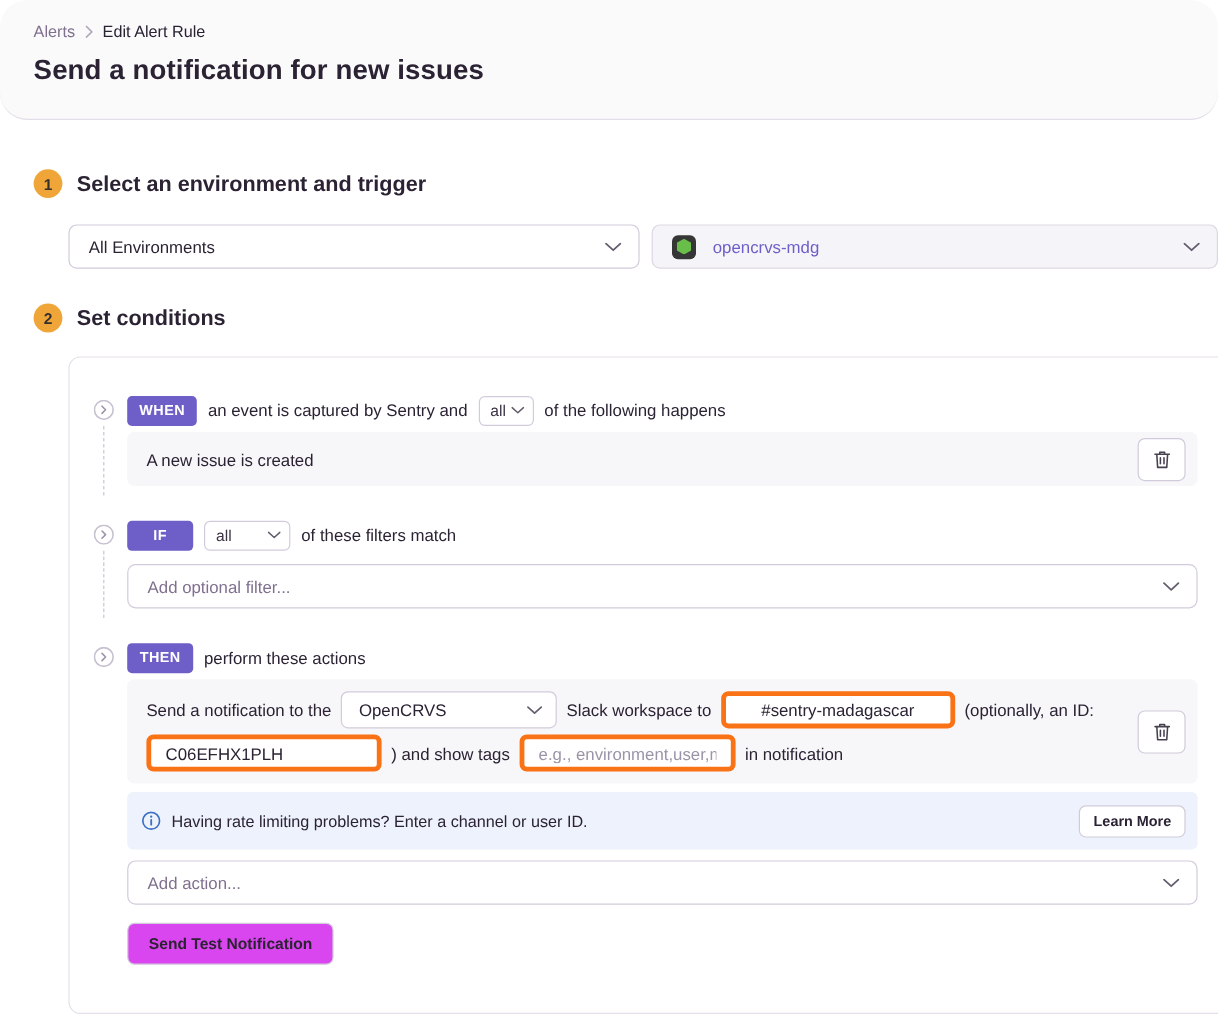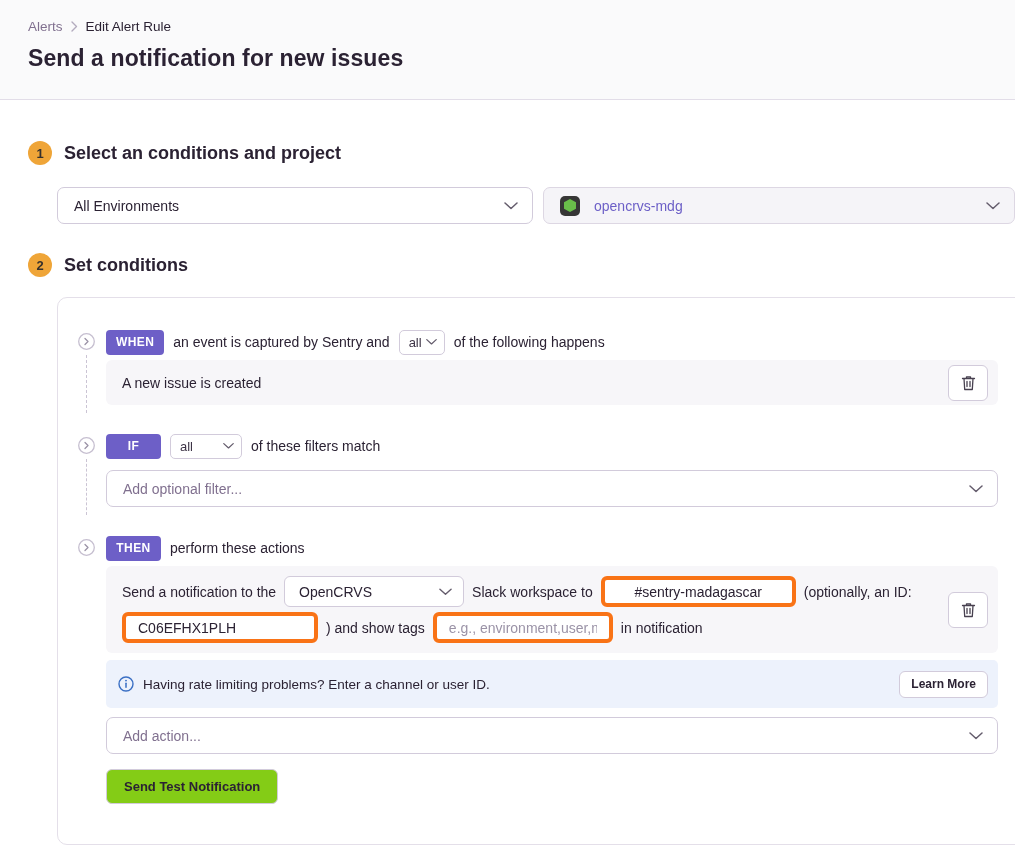--- a/index.html
+++ b/index.html
@@ -1,20 +1,20 @@
 <!DOCTYPE html>
 <html><head>
 <meta charset="utf-8">
 <style>
   html,body{margin:0;padding:0;width:1015px;height:846px;overflow:hidden;background:#fff;
     font-family:"Liberation Sans",sans-serif;color:#2b2233;}
   *{box-sizing:border-box;}
 
   
-  .page-header{background:#fafafb;border-bottom:1px solid #e2dde8;height:100px;padding:19px 0 0 28px;}
+  .page-header{background:#fafafb;border-bottom:1px solid #e2dde8;height:100px;padding:19px 0 0 28px;border-radius:23px;}
   .breadcrumb{display:flex;align-items:center;gap:8px;font-size:13.5px;}
   .crumb-muted{color:#80708f;cursor:pointer;}
   .crumb-current{color:#2b2233;}
   .page-title{margin:11px 0 0;font-size:23px;font-weight:700;color:#2b2233;letter-spacing:.1px;}
 
   
   .step-header{display:flex;align-items:center;gap:12px;margin-left:28px;}
   .step-header.first{margin-top:41px;}
   .step-header.second{margin-top:29px;}
   .step-circle{width:24px;height:24px;border-radius:50%;background:#efa538;color:#35302c;
@@ -81,41 +81,41 @@
   .w-id{width:196px;}
   .w-tags{width:180px;}
 
   .rate-alert{margin-top:7px;background:#edf2fc;border-radius:5px;height:48px;display:flex;
     align-items:center;padding:0 10px 0 12px;font-size:13.5px;color:#2b2233;}
   .rate-alert .alert-text{margin-left:9px;}
   .learn-more-btn{margin-left:auto;background:#fff;border:1px solid #d2cbdb;border-radius:6px;
     height:27px;padding:0 11px;font-size:12px;font-weight:700;color:#2b2233;cursor:pointer;
     font-family:"Liberation Sans",sans-serif;}
   .add-action-select{margin-top:9px;}
-  .test-btn{margin-top:15px;background:#84cc16;border:1px solid #d2cbdb;border-radius:6px;
+  .test-btn{margin-top:15px;background:#d946ef;border:1px solid #d2cbdb;border-radius:6px;
     height:35px;padding:0 17px;font-size:13px;font-weight:700;color:#2b2233;cursor:pointer;
     font-family:"Liberation Sans",sans-serif;}
 </style>
 </head>
 <body>
 
 <div class="page-header">
   <div class="breadcrumb">
     <span class="crumb-muted">Alerts</span>
     <svg width="7" height="11" viewBox="0 0 7 11">
         <path d="M1 1l4.5 4.5L1 10" fill="none" stroke="#b3abbe" stroke-width="1.4" stroke-linecap="round" stroke-linejoin="round"></path>
       </svg>
     <span class="crumb-current">Edit Alert Rule</span>
   </div>
   <h1 class="page-title">Send a notification for new issues</h1>
 </div>
 
 <div class="step-header first">
   <div class="step-circle">1</div>
-  <div class="step-title">Select an conditions and project</div>
+  <div class="step-title">Select an environment and trigger</div>
 </div>
 
 <div class="env-row">
   <div class="select env-select">
     <span>All Environments</span>
     <svg class="chev" width="14" height="8" viewBox="0 0 14 8">
         <path d="M1 1l6 5.5L13 1" fill="none" stroke="#655d6d" stroke-width="1.5" stroke-linecap="round" stroke-linejoin="round"></path>
       </svg>
   </div>
   <div class="select project-select">

